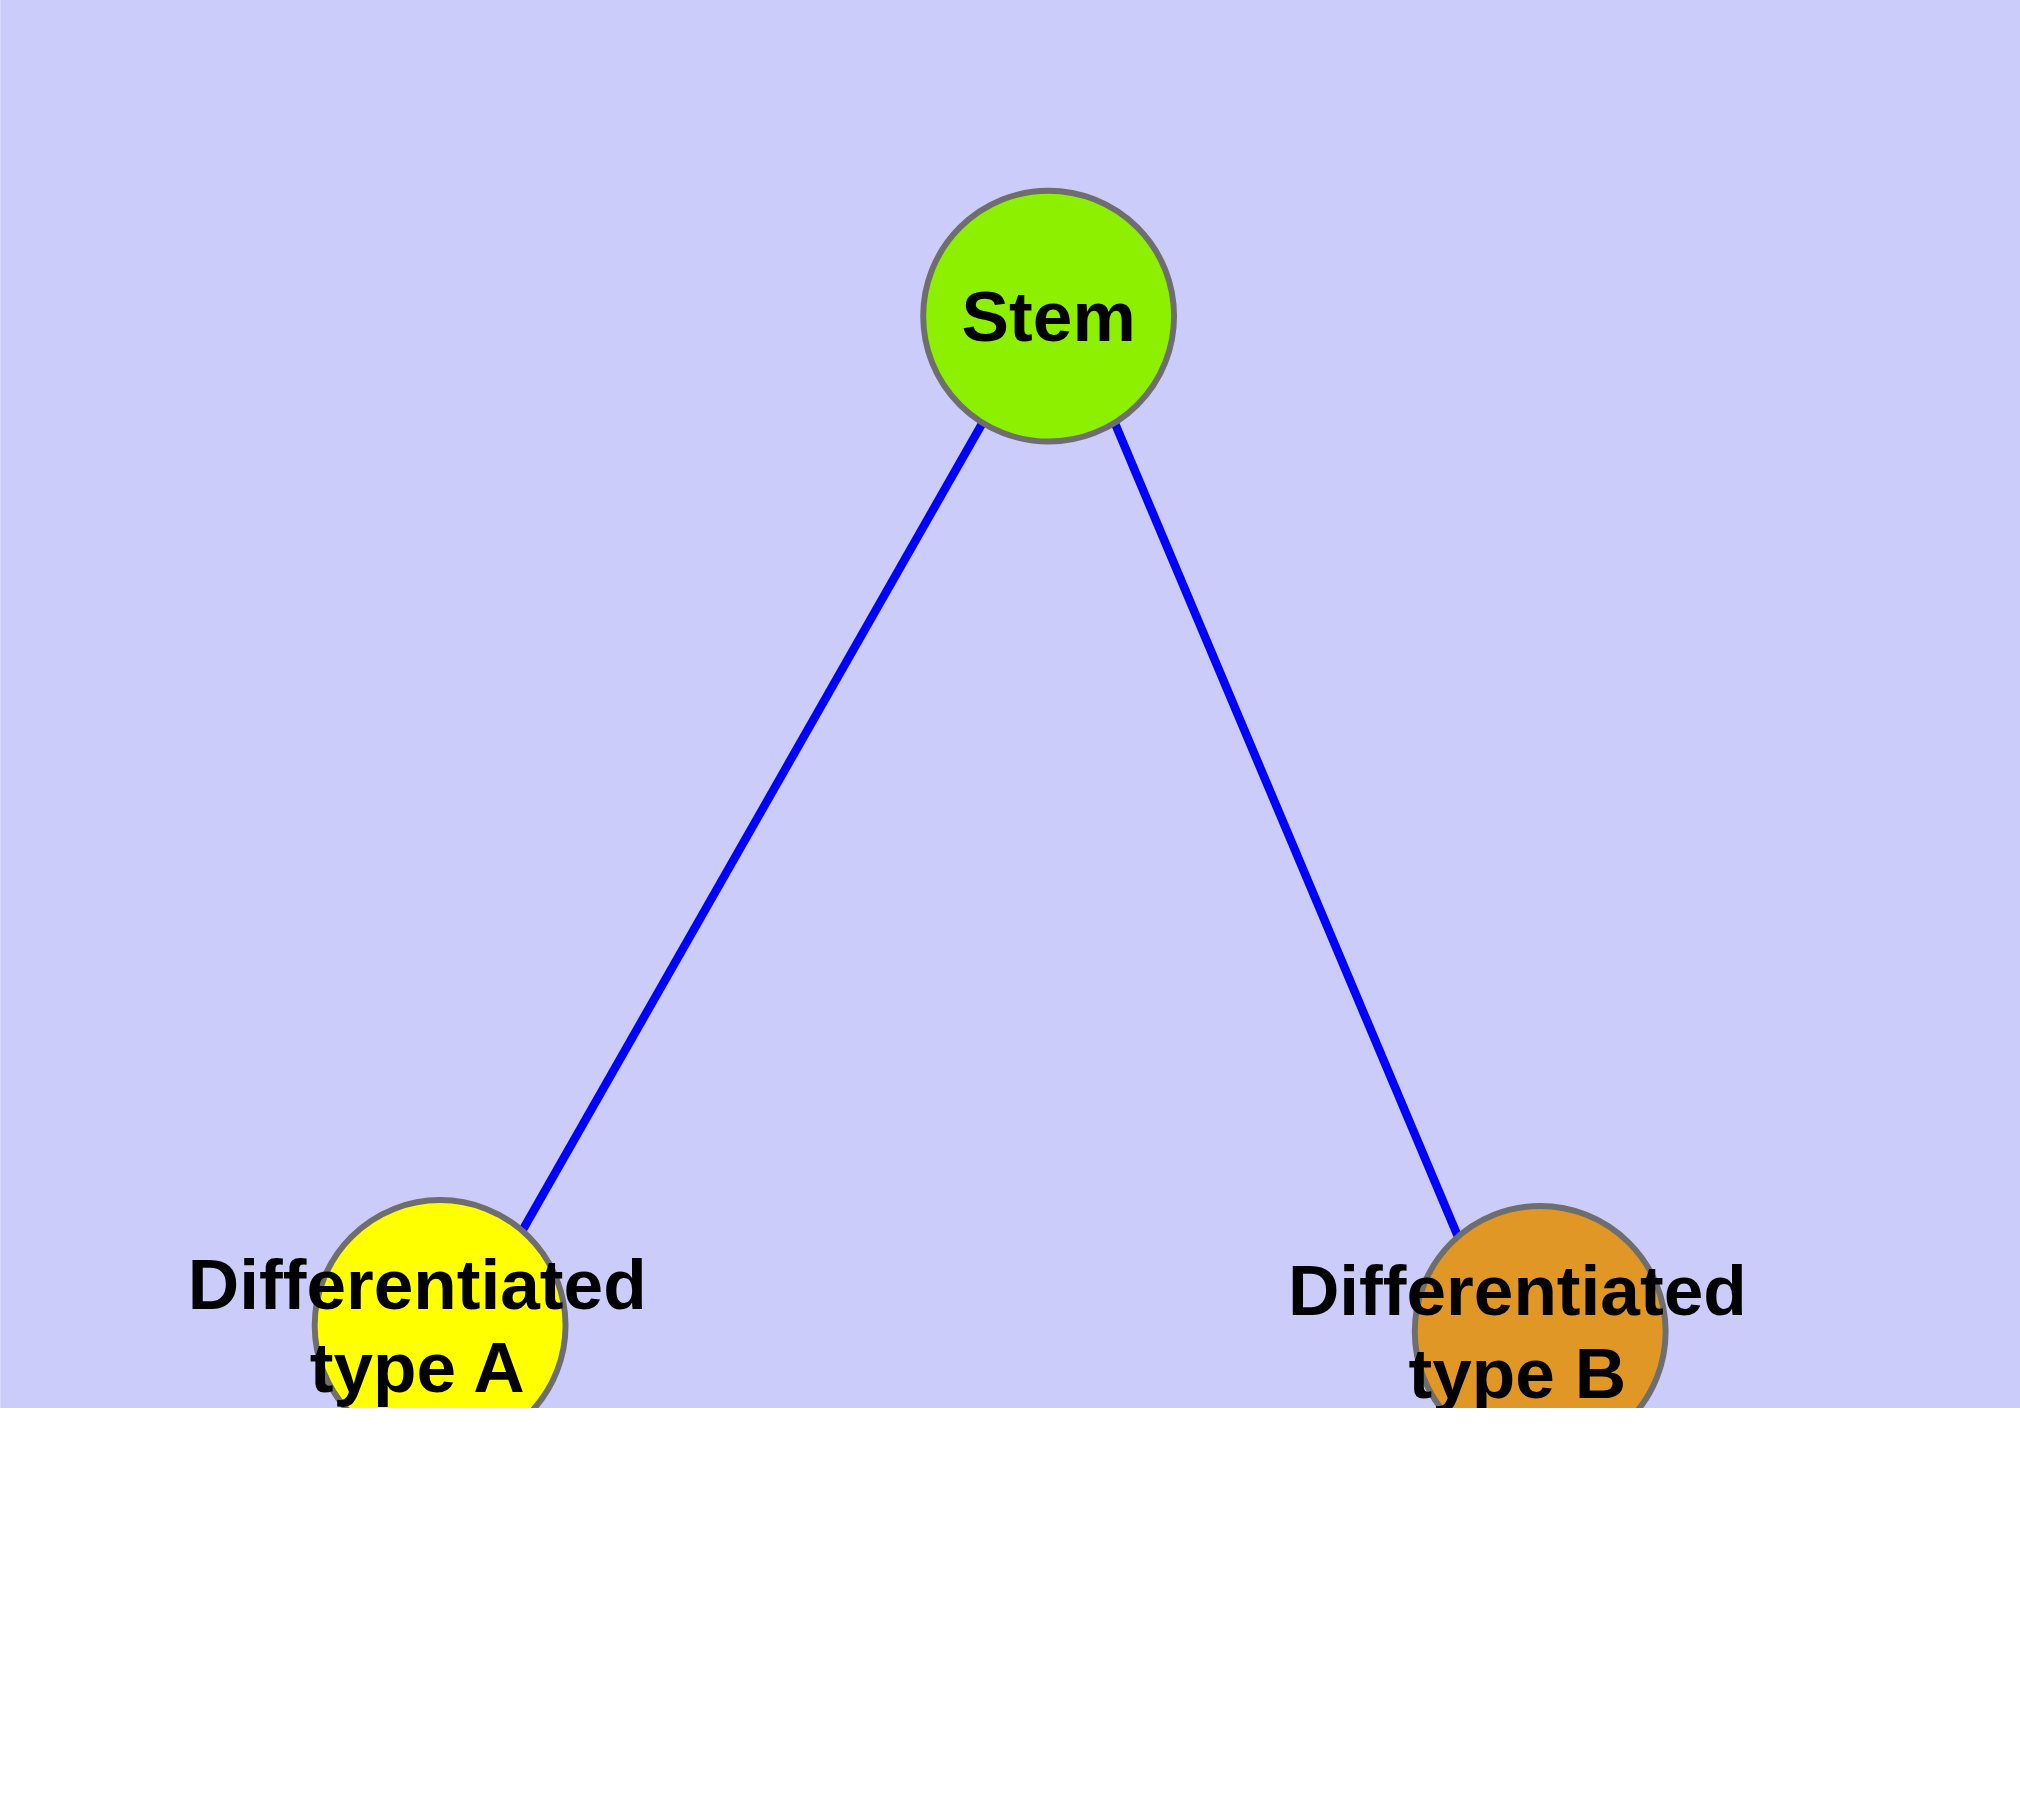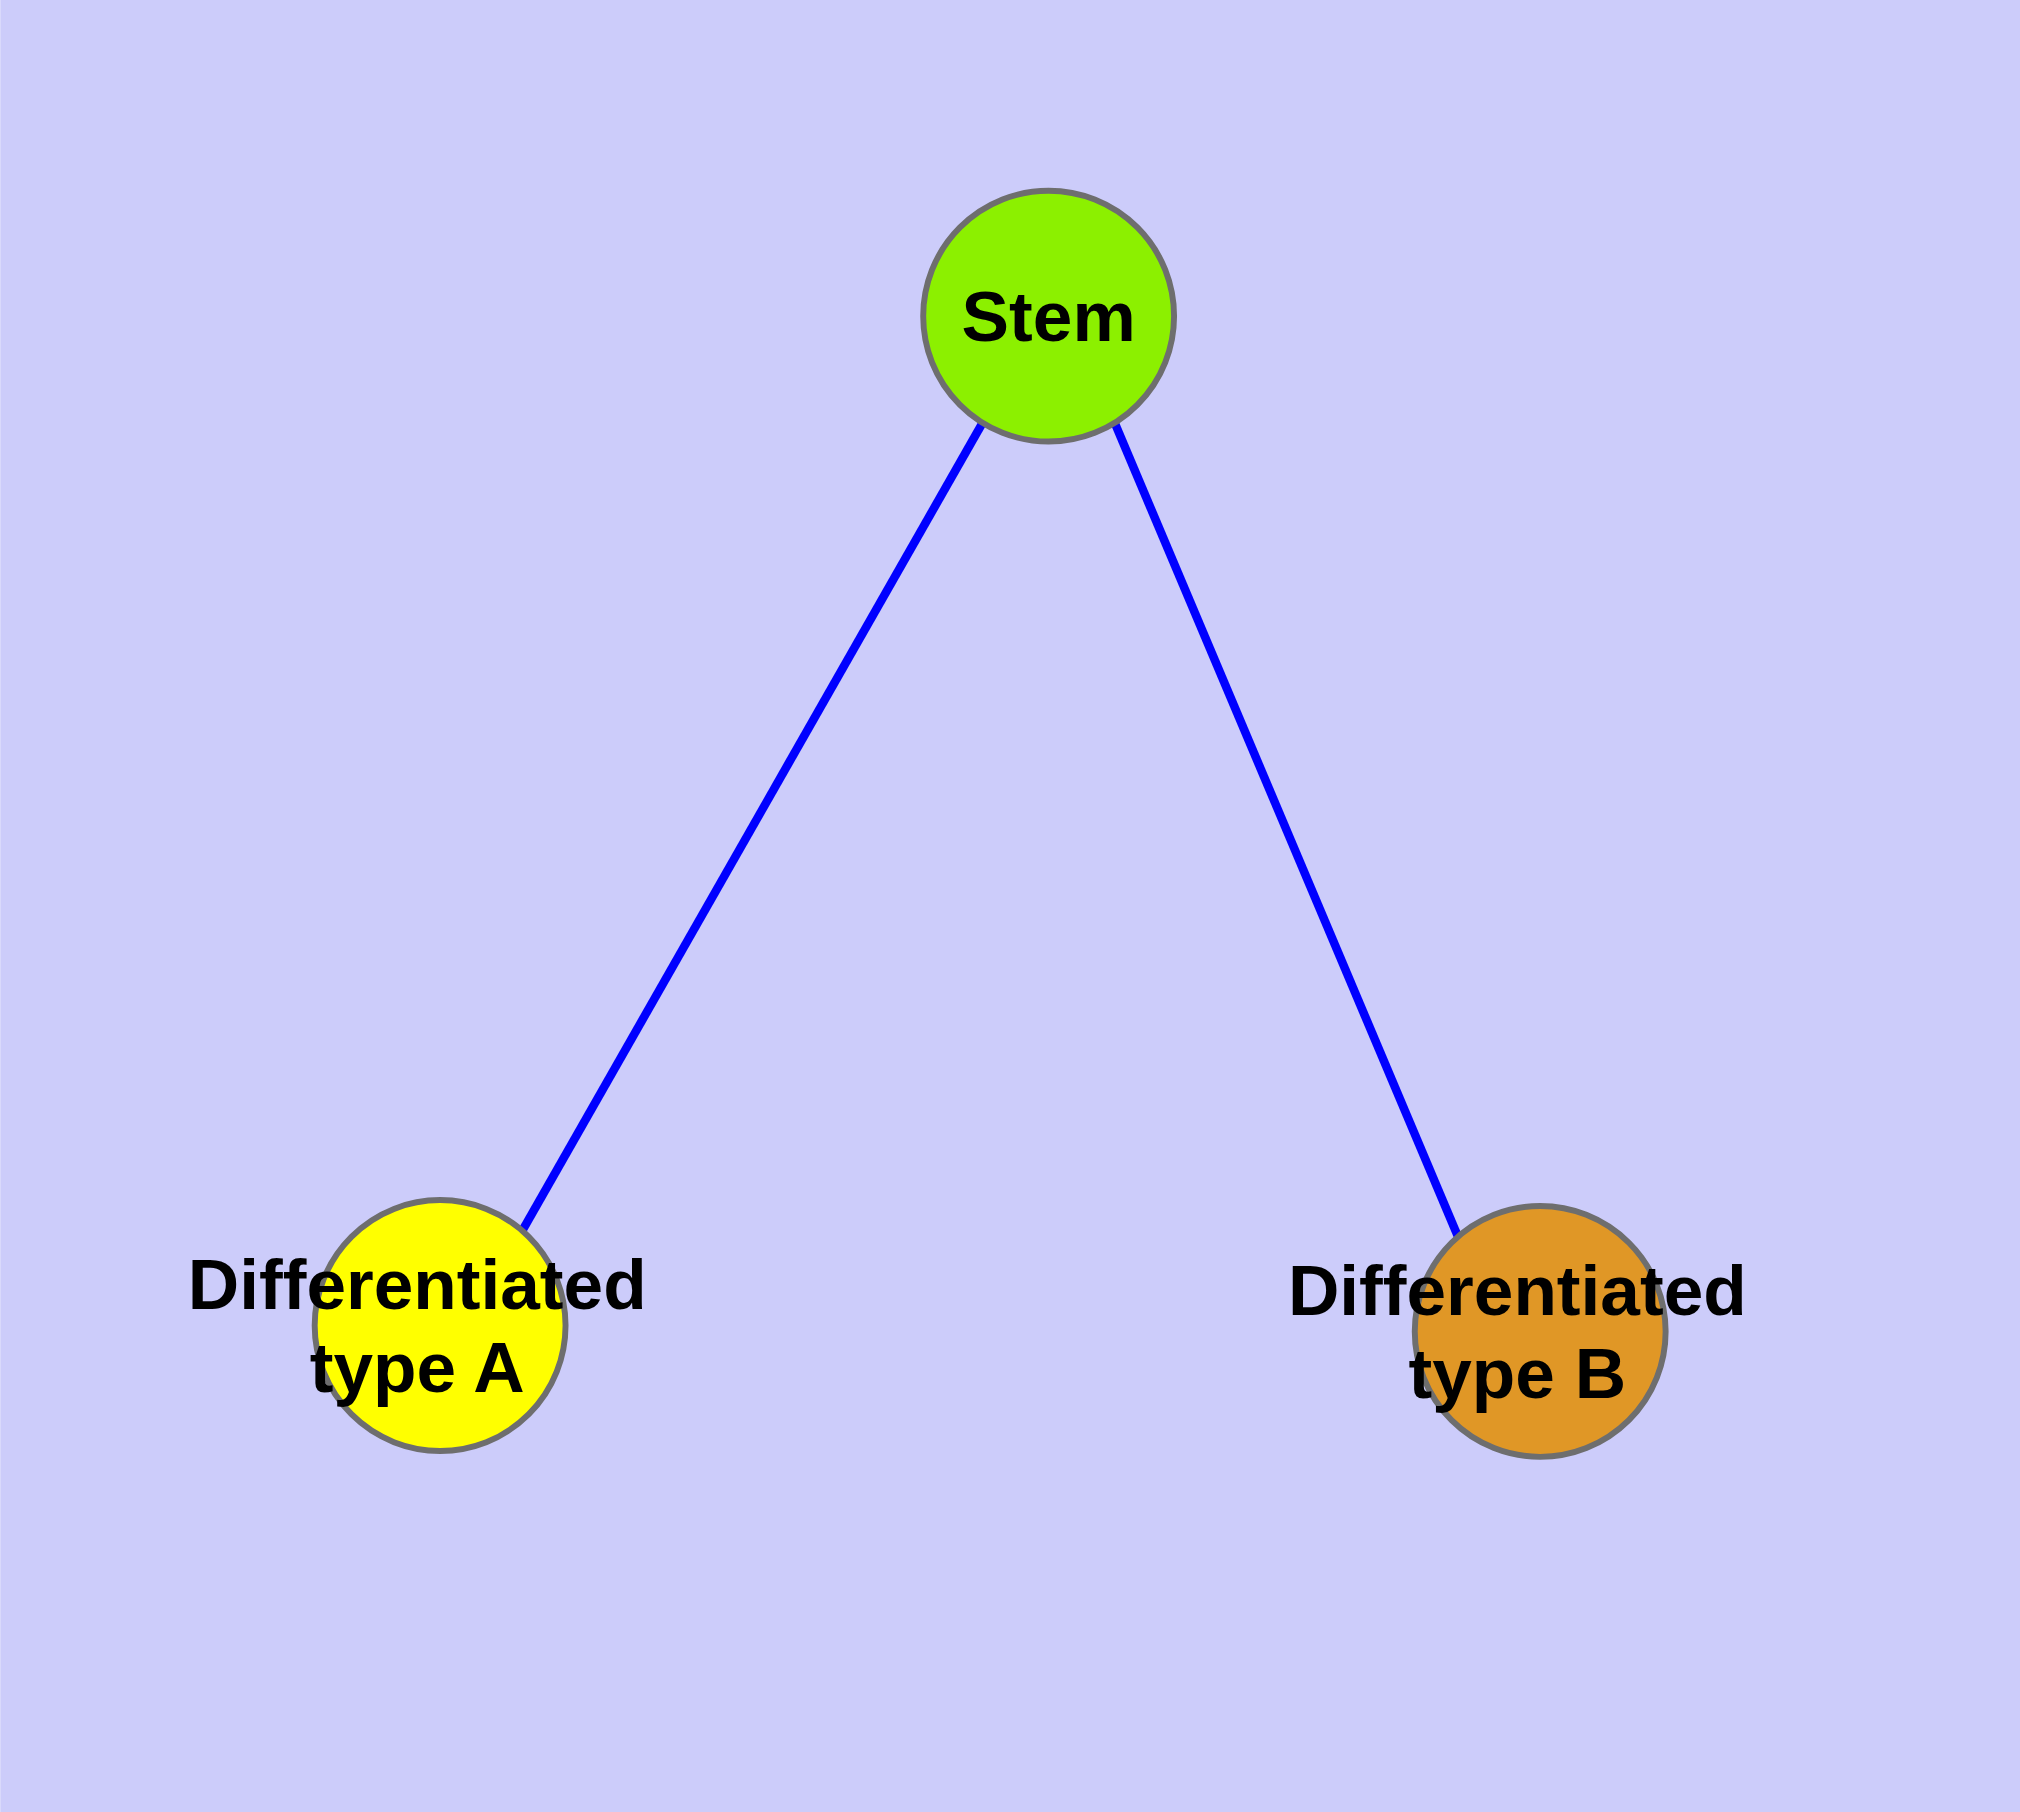--- a/index.html
+++ b/index.html
@@ -3,21 +3,21 @@
 <meta charset="utf-8">
 <style>
   html, body {
     margin: 0;
     padding: 0;
     background: #ffffff;
   }
   #canvas-root {
     position: relative;
     width: 2021px;
-    height: 1812px;
+    height: 1408px;
     background: #ffffff;
     overflow: hidden;
     font-family: "Liberation Sans", sans-serif;
     text-align: center;
   }
   #graph-svg {
     position: absolute;
     left: 0;
     top: 0;
     width: 2021px;

